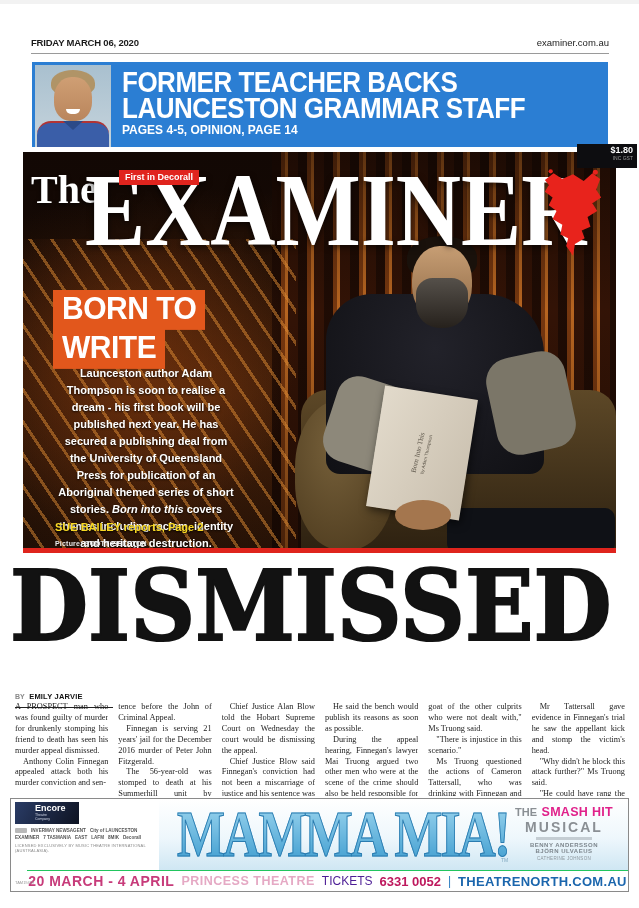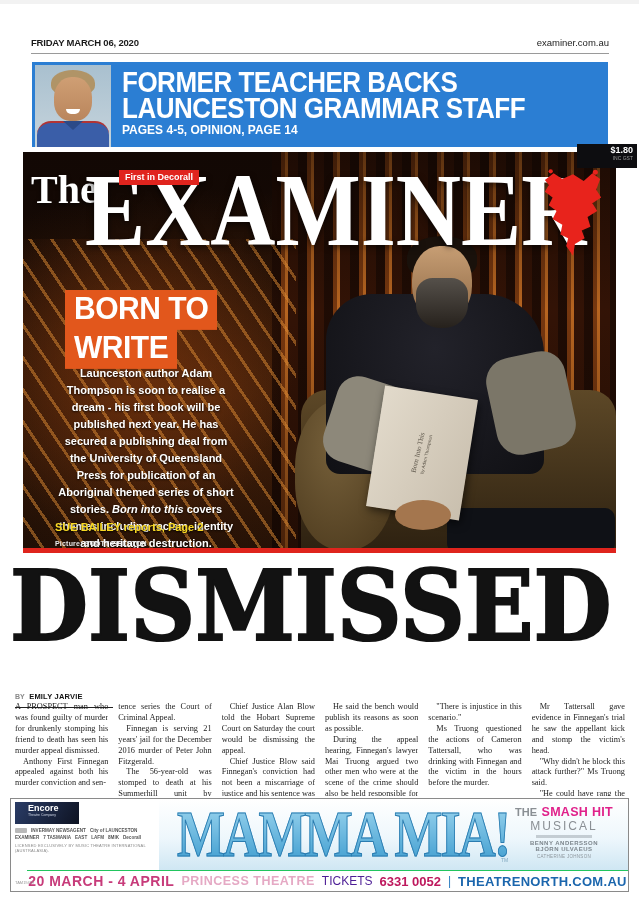--- a/index.html
+++ b/index.html
@@ -104,21 +104,21 @@
   .manuscript {
     position:absolute; left:352px; top:240px; width:94px; height:122px;
     background:linear-gradient(110deg, #e2dacb, #c9bfae); transform:rotate(9deg);
     box-shadow:2px 3px 8px rgba(0,0,0,0.55);
     display:flex; align-items:center; justify-content:center;
   }
   .ms-inner { transform:rotate(-86deg); text-align:center; color:#5d564a; white-space:nowrap; }
   .ms-title { font-size:7px; font-family:"Liberation Serif", serif; }
   .ms-by { font-size:4.5px; margin-top:2px; }
   
-  .kicker { position:absolute; left:42px; top:138px; z-index:5; }
+  .kicker { position:absolute; left:30px; top:138px; z-index:5; }
   .kicker span {
     display:table; background:#e2571c; color:#fff; font-weight:bold;
     font-size:30px; line-height:1.0; letter-spacing:-0.5px; padding:3px 9px 5px;
     transform:scaleY(1.05); transform-origin:left top; margin-bottom:1px;
   }
   .standfirst {
     position:absolute; left:32px; top:213px; width:182px; z-index:5;
     color:#fff; font-weight:bold; font-size:11px; line-height:17px;
     text-shadow:0 1px 2px rgba(0,0,0,0.8);
     text-align:center;
@@ -150,38 +150,38 @@
   .col p { font-family:"Liberation Serif", serif; font-size:8.3px; line-height:10.9px;
            text-align:justify; color:#1c1c1c; }
   .col p.pi { text-indent:8px; }
   
   .ad { position:absolute; left:10px; top:794px; width:619px; height:94px;
         border:1px solid #8a8a8a; background:#fff; overflow:hidden; }
   .ad-main { position:absolute; left:148px; right:0; top:0; bottom:21px;
              background:linear-gradient(#ffffff, #eef7fc 55%, #cfe7f3); }
   .ad-left { position:absolute; left:0; top:0; width:148px; bottom:21px; background:#fff; padding:3px 4px; }
   .encore { width:64px; height:22px; background:linear-gradient(120deg,#2a3c66,#0e1322);
-            color:#fff; padding:2px 13px; margin-bottom:4px; }
+            color:#fff; padding:2px 20px; margin-bottom:4px; }
   .encore .e1 { font-size:9px; font-weight:bold; line-height:1; }
   .encore .e2 { font-size:3.5px; color:#cfd6e6; }
   .sponsors { display:flex; flex-wrap:wrap; gap:2px 4px; align-items:center; width:140px; }
   .sponsor { font-size:4.6px; font-weight:bold; color:#555; white-space:nowrap; }
   .blob { width:12px; height:5px; background:#b9b9b9; border-radius:1px; }
   .license { margin-top:3px; font-size:4px; color:#8a8a8a; letter-spacing:0.2px; }
   .mamma { position:absolute; left:18px; top:2px; white-space:nowrap;
            font-family:"Liberation Serif", serif; font-weight:bold; font-size:62px; line-height:1.0;
            letter-spacing:-2px; transform:scale(0.82,1.05); transform-origin:left top;
            background:linear-gradient(#9ed6ef, #3d9ccf); -webkit-background-clip:text; background-clip:text;
            color:transparent; -webkit-text-stroke:1px #2b7cb0;
   }
   .mamma-tm { position:absolute; left:342px; top:58px; font-size:5px; color:#7fa8c0; }
   .ad-right { position:absolute; right:5px; top:3px; width:118px; text-align:center; }
   .smash-the { font-size:11px; color:#8a8f94; font-weight:bold; }
   .smash-hit { font-size:12.5px; color:#e0218a; font-weight:bold; letter-spacing:0.3px; }
-  .musical { font-size:12px; color:#8a8f94; letter-spacing:2px; margin-top:-1px; }
+  .musical { font-size:14px; color:#8a8f94; letter-spacing:2px; margin-top:-1px;font-weight:bold; }
   .cr-tiny { height:3px; width:56px; margin:2px auto 0; background:#c4cdd3; }
   .cr-name { font-size:6px; color:#7d868d; font-weight:bold; letter-spacing:0.5px; margin-top:2px; }
   .cr-small { font-size:4.5px; color:#8d969d; margin-top:2px; letter-spacing:0.3px; }
   .ad-strip { position:absolute; left:16px; right:0; bottom:0; height:21px; background:#fff;
               border-top:1px solid #22c55e; display:flex; align-items:center; justify-content:center; gap:7px; }
   .ad-code { position:absolute; left:4px; bottom:6px; font-size:4px; color:#999; }
   .st-dates { color:#c73b7a; font-weight:bold; font-size:14px; letter-spacing:0.5px; }
   .st-venue { color:#e5a9c4; font-weight:bold; font-size:12.5px; letter-spacing:0.5px; }
   .st-tickets { color:#4c1d95; font-size:12px; }
   .st-phone { color:#be185d; font-weight:bold; font-size:13px; }
@@ -262,36 +262,37 @@
   <div class="headline">DISMISSED</div>
 
   <div class="byline">
     <span class="by">BY</span>
     <span class="name">EMILY JARVIE</span>
   </div>
 
   <div class="columns">
       <div class="col">
         <p class="pn">A PROSPECT man who was found guilty of murder for drunkenly stomping his friend to death has seen his murder appeal dismissed.</p>
-        <p class="pi">Anthony First Finnegan appealed against both his murder conviction and sen-</p>
-      </div>
-      <div class="col">
-        <p class="pn">tence series the Court of Criminal Appeal.</p>
+        <p class="pi">Anthony Colin Finnegan appealed attack both his murder conviction and sen-</p>
+      </div>
+      <div class="col">
+        <p class="pn">tence before the John of Criminal Appeal.</p>
         <p class="pi">Finnegan is serving 21 years' jail for the December 2016 murder of Peter John Fitzgerald.</p>
         <p class="pi">The 56-year-old was stomped to death at his Summerhill unit by Finnegan after a night of drinking.</p>
       </div>
       <div class="col">
-        <p class="pi">Chief Justice Alan Blow told the Hobart Supreme Court on Saturday the court would be dismissing the appeal.</p>
+        <p class="pi">Chief Justice Alan Blow told the Hobart Supreme Court on Wednesday the court would be dismissing the appeal.</p>
         <p class="pi">Chief Justice Blow said Finnegan's conviction had not been a miscarriage of justice and his sentence was not manifestly excessive.</p>
       </div>
       <div class="col">
         <p class="pi">He said the bench would publish its reasons as soon as possible.</p>
         <p class="pi">During the appeal hearing, Finnegan's lawyer Mai Truong argued two other men who were at the scene of the crime should also be held responsible for the murder.</p>
       </div>
       <div class="col">
+        <p class="pn">goat of the other culprits who were not dealt with," Ms Truong said.</p>
         <p class="pi">"There is injustice in this scenario."</p>
         <p class="pi">Ms Truong questioned the actions of Cameron Tattersall, who was drinking with Finnegan and the victim in the hours before the murder.</p>
       </div>
       <div class="col">
         <p class="pi">Mr Tattersall gave evidence in Finnegan's trial he saw the appellant kick and stomp the victim's head.</p>
         <p class="pi">"Why didn't he block this attack further?" Ms Truong said.</p>
         <p class="pi">"He could have rang the police on the spot."</p>
       </div>
     </div>
 

